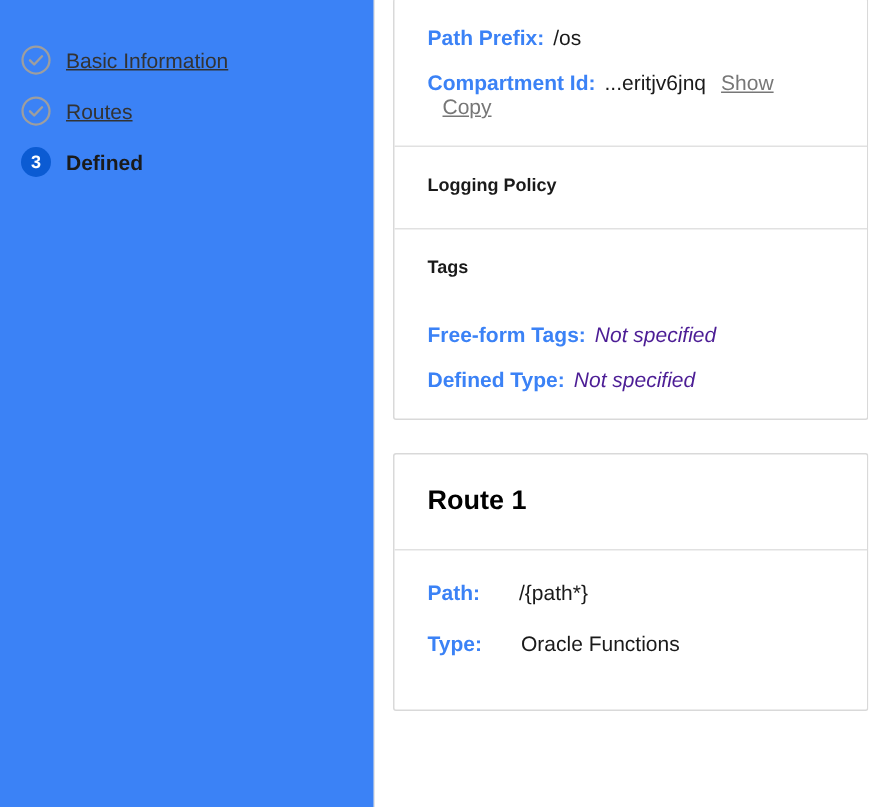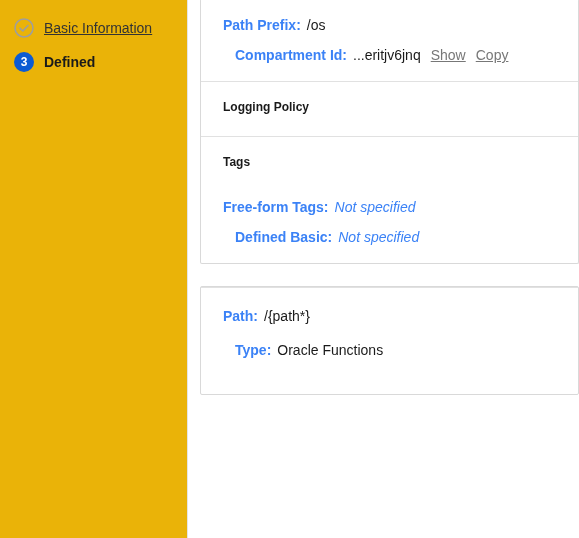--- a/index.html
+++ b/index.html
@@ -10,24 +10,24 @@
       height: 538px;
       overflow: hidden;
       position: relative;
     }
     .container {
       display: flex;
       width: 100%;
       height: 100%;
     }
     .sidebar {
-      width: 188px;
-      background: #eab308;
+      width: 250px;
+      background: #3b82f6;
       border-right: 1px solid #e5e5e5;
-      padding: 18px 0 0 0;
+      padding: 30px 0 0 0;
       flex-shrink: 0;
     }
     .step {
       display: flex;
       align-items: center;
       padding: 0 0 14px 14px;
       font-size: 14px;
     }
     .step-icon {
       width: 20px;
@@ -78,32 +78,32 @@
     .card-inner {
       padding: 18px 22px;
     }
     .row {
       display: flex;
       align-items: baseline;
       flex-wrap: wrap;
       font-size: 14px;
       margin-bottom: 14px;
     }
-    .row:last-child { margin-bottom: 0; margin-left: 12px; }
+    .row:last-child { margin-bottom: 0; }
     .row-label {
       font-weight: 700;
       color: #3b82f6;
       margin-right: 6px;
     }
     .row-value {
       color: #1a1a1a;
       font-weight: 400;
     }
     .row-value-muted {
-      color: #3b82f6;
+      color: #4c1d95;
       font-style: italic;
       font-weight: 400;
     }
     .action-link {
       color: #777;
       text-decoration: underline;
       margin-left: 10px;
       cursor: pointer;
       font-weight: 400;
     }
@@ -122,37 +122,46 @@
       font-size: 18px;
       font-weight: 700;
       padding: 20px 22px 22px 22px;
     }
     .tags-body {
       padding: 8px 22px 18px 22px;
     }
     .route-body {
       padding: 4px 22px 18px 22px;
     }
-    .route-body .row { margin-bottom: 18px; }
+    .route-body .row { margin-bottom: 18px; gap: 20px; }
   </style>
 </head>
 <body>
 
 <div class="container">
   <nav class="sidebar">
     <div class="step">
       <span class="step-icon step-check">
         <svg width="20" height="20" viewBox="0 0 20 20">
             <circle cx="10" cy="10" r="9" fill="none" stroke="#9e9e9e" stroke-width="1.5"></circle>
             <path d="M6 10.2 L8.8 13 L14 7.5" fill="none" stroke="#9e9e9e" stroke-width="1.6" stroke-linecap="round" stroke-linejoin="round"></path>
           </svg>
       </span>
       <span class="step-link">Basic Information</span>
     </div>
     <div class="step">
+      <span class="step-icon step-check">
+        <svg width="20" height="20" viewBox="0 0 20 20">
+            <circle cx="10" cy="10" r="9" fill="none" stroke="#9e9e9e" stroke-width="1.5"></circle>
+            <path d="M6 10.2 L8.8 13 L14 7.5" fill="none" stroke="#9e9e9e" stroke-width="1.6" stroke-linecap="round" stroke-linejoin="round"></path>
+          </svg>
+      </span>
+      <span class="step-link">Routes</span>
+    </div>
+    <div class="step">
       <span class="step-icon">
         <span class="step-number">3</span>
       </span>
       <span class="step-current">Defined</span>
     </div>
   </nav>
 
   <main class="main">
 
     <div class="card card-top">
@@ -171,27 +180,28 @@
       <hr class="divider">
       <div class="section-title">Logging Policy</div>
       <hr class="divider">
       <div class="section-title">Tags</div>
       <div class="tags-body">
         <div class="row">
           <span class="row-label">Free-form Tags:</span>
           <span class="row-value-muted">Not specified</span>
         </div>
         <div class="row">
-          <span class="row-label">Defined Basic:</span>
+          <span class="row-label">Defined Type:</span>
           <span class="row-value-muted">Not specified</span>
         </div>
       </div>
     </div>
 
     <div class="card">
+      <div class="section-title-lg">Route 1</div>
       <hr class="divider">
       <div class="route-body" style="padding-top:20px;">
         <div class="row">
           <span class="row-label">Path:</span>
           <span class="row-value">/{path*}</span>
         </div>
         <div class="row">
           <span class="row-label">Type:</span>
           <span class="row-value">Oracle Functions</span>
         </div>

